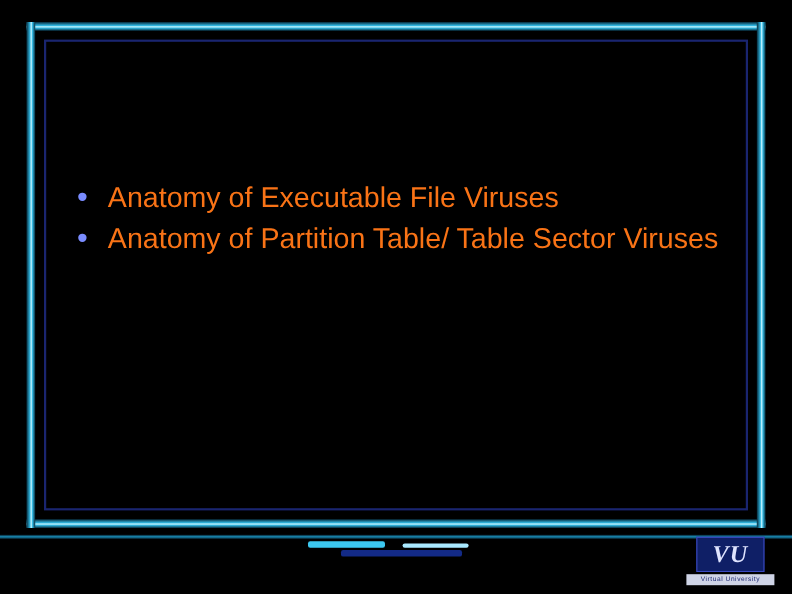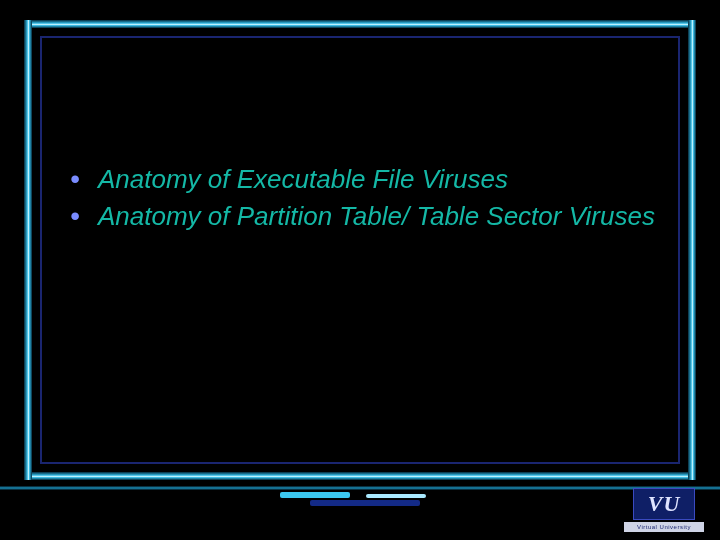--- a/index.html
+++ b/index.html
@@ -18,21 +18,21 @@
   .bar-top{left:0;right:0;top:0;height:8px;background:linear-gradient(180deg,#062a3a 0%,#2fb5e0 40%,#c8f6ff 55%,#2fb5e0 70%,#062a3a 100%)}
   .bar-bottom{left:0;right:0;bottom:0;height:8px;background:linear-gradient(180deg,#062a3a 0%,#2fb5e0 40%,#c8f6ff 55%,#2fb5e0 70%,#062a3a 100%)}
   .bar-left{top:0;bottom:0;left:0;width:8px;background:linear-gradient(90deg,#062a3a 0%,#2fb5e0 40%,#c8f6ff 55%,#2fb5e0 70%,#062a3a 100%)}
   .bar-right{top:0;bottom:0;right:0;width:8px;background:linear-gradient(90deg,#062a3a 0%,#2fb5e0 40%,#c8f6ff 55%,#2fb5e0 70%,#062a3a 100%)}
   .inner{
     position:absolute;left:16px;right:16px;top:16px;bottom:16px;
     border:2px solid #1a2570;
   }
   .content{
     position:absolute;left:46px;right:40px;top:140px;
-    color:#14b8a6;font-size:26px;line-height:1.35;font-style:italic;
+    color:#f97316;font-size:26px;line-height:1.35;
   }
   ul.bullets{list-style:none;margin:0;padding:0}
   ul.bullets li{position:relative;padding-left:28px;margin:2px 0}
   ul.bullets li::before{
     content:"•";position:absolute;left:0;top:0;
     color:#7a8cff;font-size:28px;line-height:1.2;
   }
   
   .bottom-rule{
     position:absolute;left:0;right:0;bottom:50px;height:4px;

